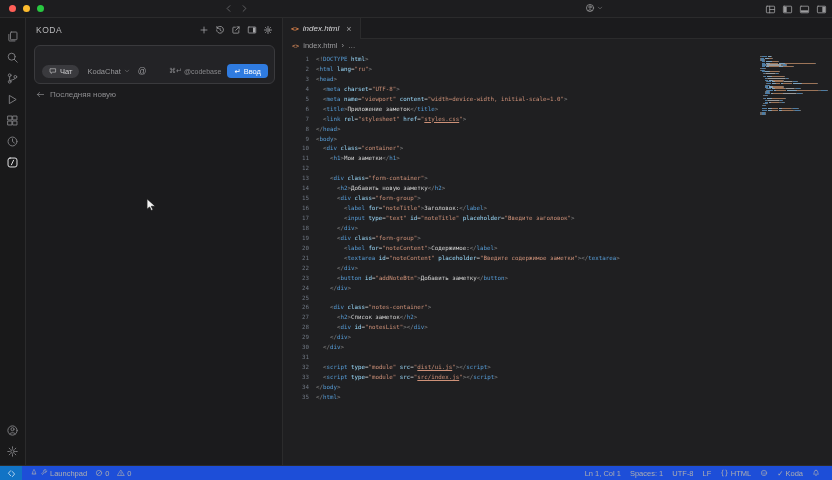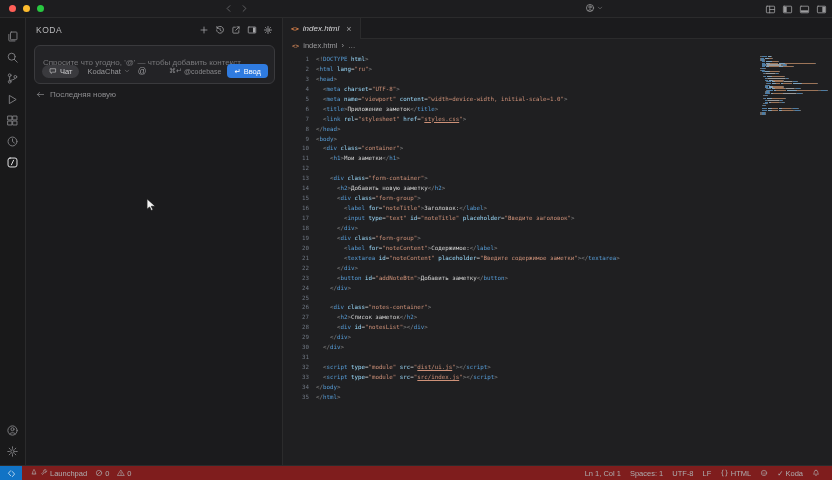--- a/index.html
+++ b/index.html
@@ -82,21 +82,21 @@
   .gutter div{height:9.95px;}
   .lines{margin-left:7px;white-space:pre;}
   .cl{height:9.95px;}
   .tk-p{color:#808080}.tk-t{color:#569cd6}.tk-a{color:#9cdcfe}.tk-o{color:#d4d4d4}
   .tk-s{color:#ce9178}.tk-x{color:#d4d4d4}.tk-u{color:#ce9178;text-decoration:underline;}
   .minimap{position:absolute;top:4px;right:2px;width:70px;}
   .mm-line{height:1.15px;margin-bottom:0.55px;display:flex;}
   .mm-tk{height:1.15px;display:inline-block;}
 
   
-  .statusbar{position:absolute;bottom:0;left:0;right:0;height:15px;background:#7f1d1d;
+  .statusbar{position:absolute;bottom:0;left:0;right:0;height:15px;background:#1d4ed8;
              border-top:1px solid #2b2b2c;box-sizing:border-box;display:flex;align-items:center;
              font-size:7.5px;color:#aeaeb0;z-index:5;}
   .remote{width:22px;height:100%;background:#1173c5;color:#fff;display:flex;align-items:center;justify-content:center;}
   .remote svg{width:9px;height:9px;}
   .sb-item{display:flex;align-items:center;gap:2px;margin-left:8px;}
   .sb-item .ic svg{width:8px;height:8px;}
   .sb-right{margin-left:auto;display:flex;align-items:center;gap:9px;padding-right:12px;}
   .sb-right .sb-item{margin-left:0;}
   .braces{font-family:"DejaVu Sans Mono",monospace;font-size:7px;}
 
@@ -281,21 +281,20 @@
           <span class="ic">
             <svg viewBox="0 0 16 16">
               <circle cx="8" cy="8" r="2.1"></circle>
               <path d="M8 2.2v2M8 11.8v2M2.2 8h2M11.8 8h2M3.9 3.9l1.4 1.4M10.7 10.7l1.4 1.4M12.1 3.9l-1.4 1.4M5.3 10.7l-1.4 1.4"></path>
             </svg>
           </span>
         </span>
     </div>
 
     <div class="chat-card">
-      <input class="chat-input" type="text" placeholder="Спросите что угодно, '@' — чтобы добавить контекст" style="">
       <div class="chat-controls">
         <span class="pill">
           <span class="ic">
               <svg viewBox="0 0 16 16">
                 <path d="M2.8 3.5h10.4v6.8H7.2l-2.9 2.6v-2.6H2.8z"></path>
               </svg>
             </span>
           <span>Чат</span>
         </span>
         <span class="model">

